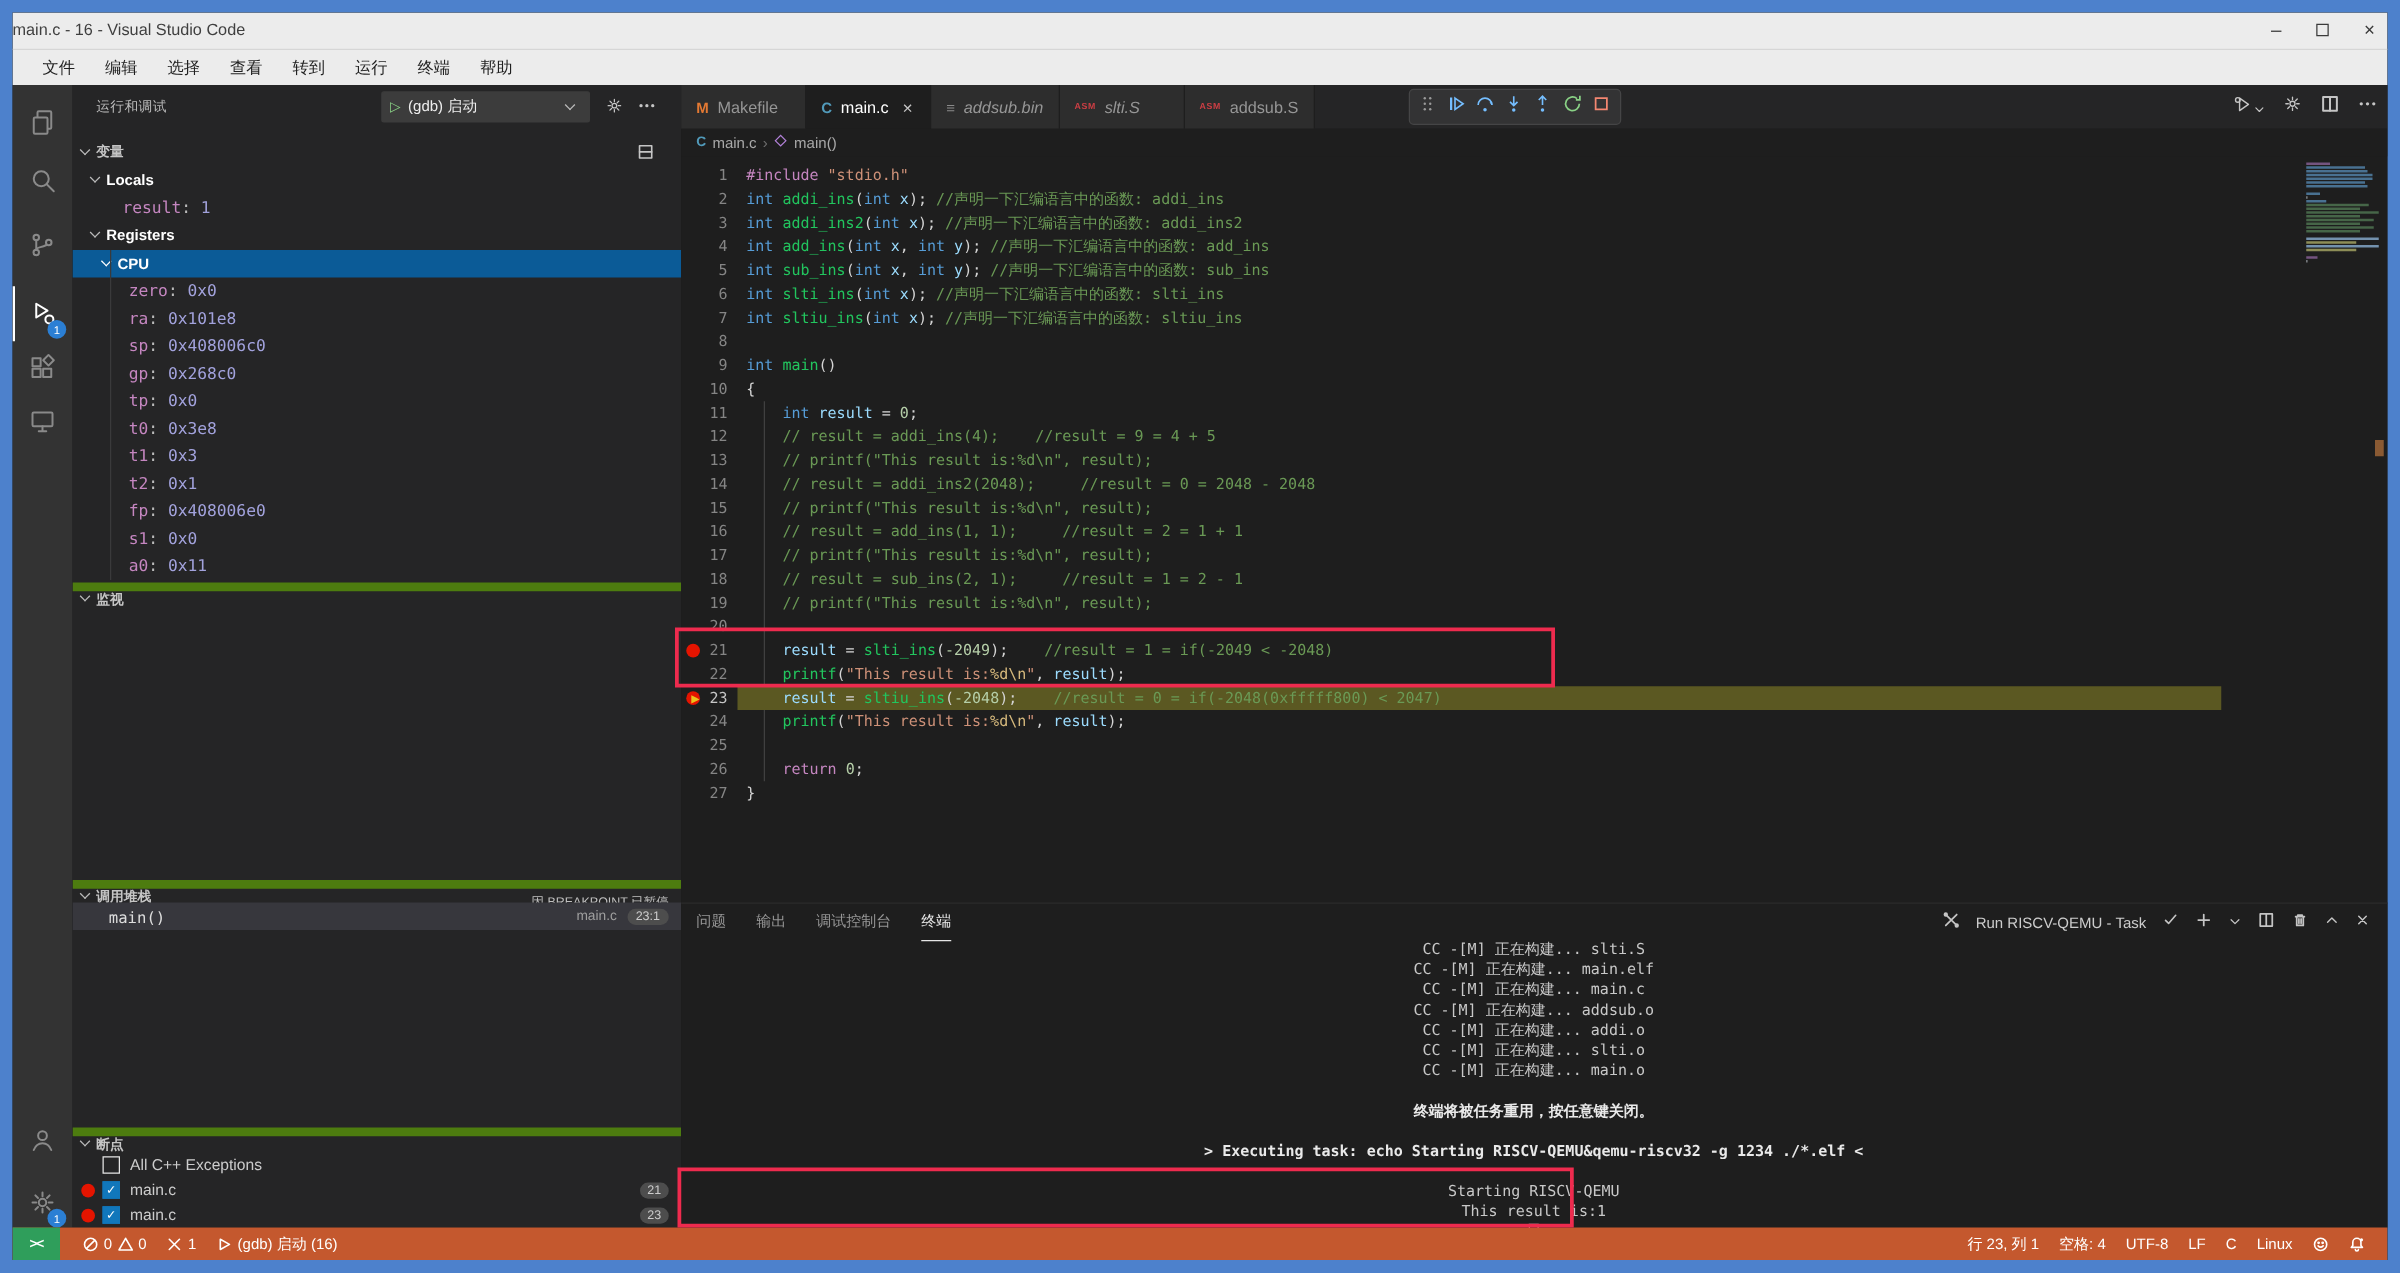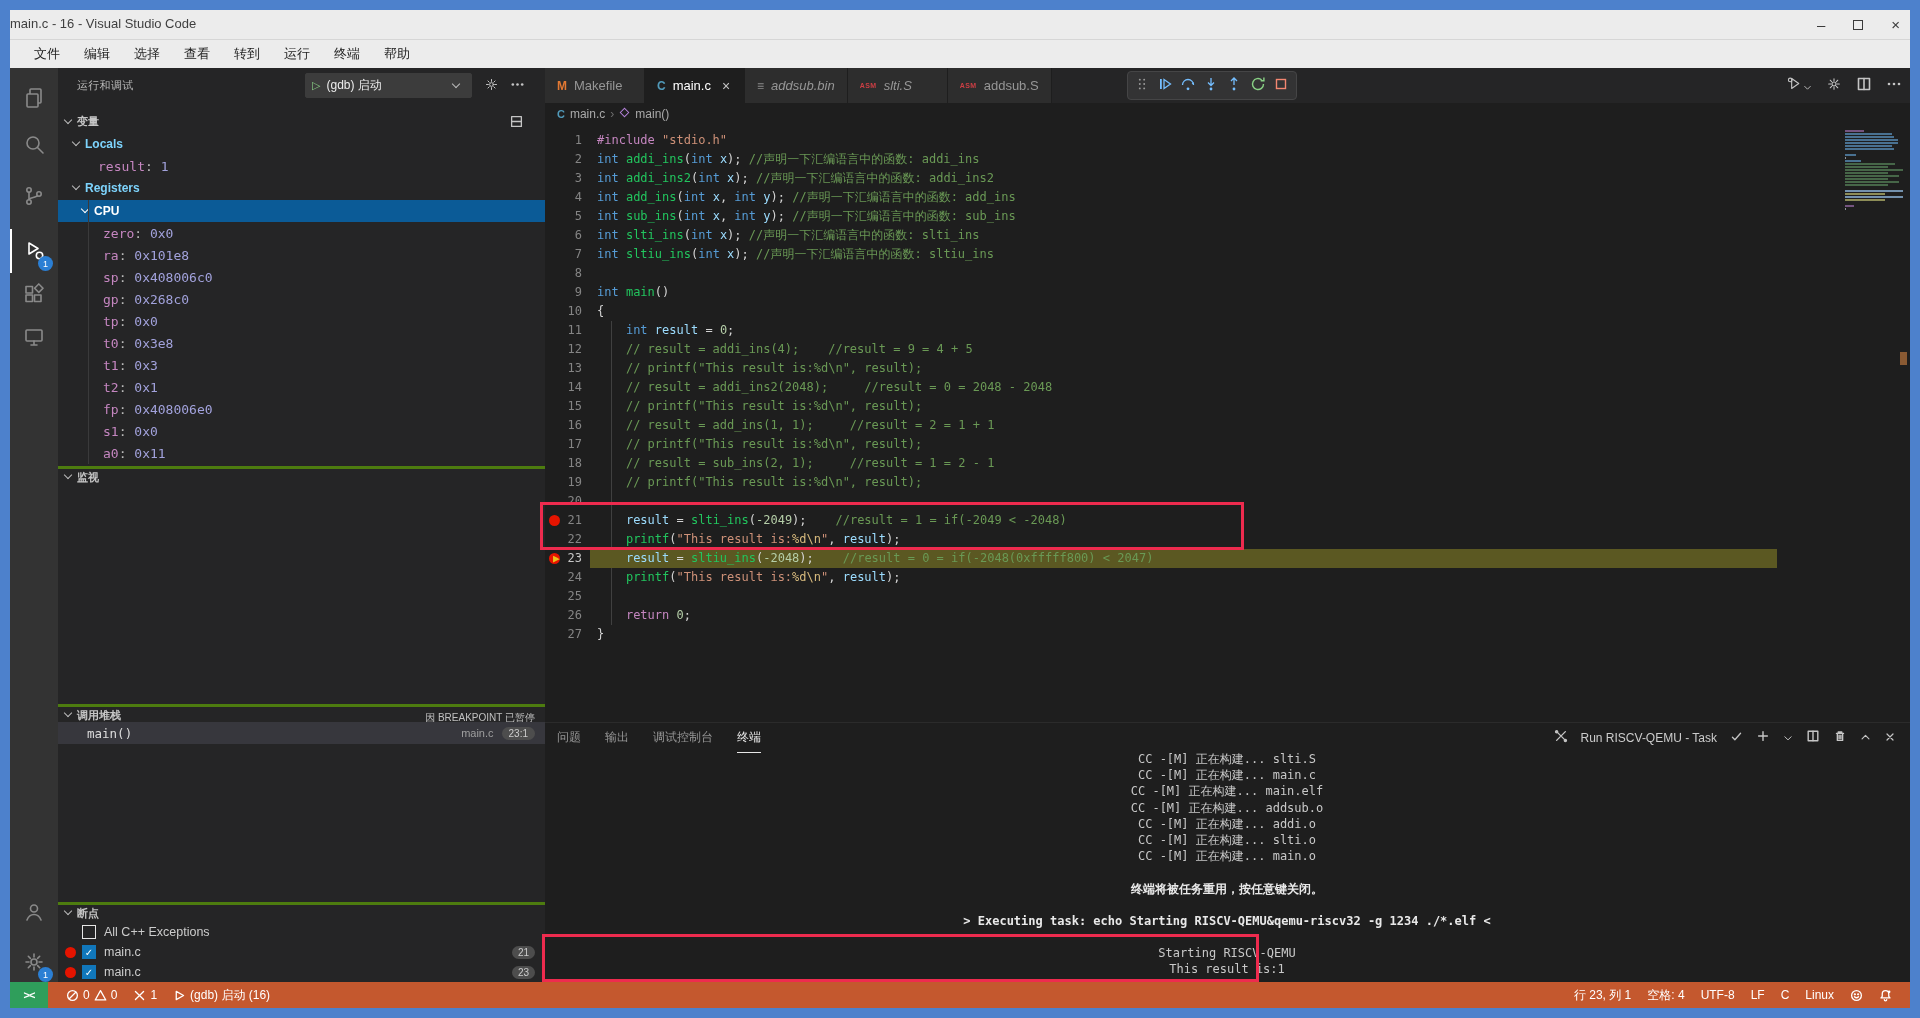--- a/index.html
+++ b/index.html
@@ -32,22 +32,22 @@
   .sb-toolbar { position:absolute; left:0; top:0; width:100%; height:35px; }
   .sb-title { position:absolute; left:19px; top:10px; font-size:11px; color:#bbbbbb; letter-spacing:.3px; }
   .launch-select { position:absolute; left:247px; top:5px; width:167px; height:25px; background:#3c3c3c;
     border:1px solid #3c3c3c; border-radius:2px; display:flex; align-items:center; padding:0 6px; gap:6px; }
   .play-glyph { color:#89d185; font-size:11px; }
   .launch-label { color:#ededed; font-size:12px; flex:1; white-space:nowrap; overflow:hidden; }
   .sb-action { position:absolute; top:9px; color:#c5c5c5; }
   .chev { display:inline-block; width:6px; height:6px; border-left:1px solid #bbb; border-bottom:1px solid #bbb;
     transform:rotate(-45deg); margin-right:6px; position:relative; top:-2px; }
   .section-header { position:absolute; left:0; width:100%; height:19px; padding-left:7px; display:flex;
-    align-items:center; font-size:11px; font-weight:bold; color:#c5c5c5; border-top:3px solid #4d7c0f; }
-  .sub-header { position:absolute; left:15px; font-size:12px; font-weight:bold; color:#7dd3fc; height:19px; display:flex; align-items:center; }
+    align-items:center; font-size:11px; font-weight:bold; color:#c5c5c5; border-top:7px solid #4d7c0f; }
+  .sub-header { position:absolute; left:15px; font-size:12px; font-weight:bold; color:#ffffff; height:19px; display:flex; align-items:center; }
   .var-row { position:absolute; left:0; width:100%; height:20px; display:flex; align-items:center;
     font-family:"DejaVu Sans Mono", monospace; font-size:13px; }
   .var-name { color:#c586c0; } .var-colon { color:#bbbbbb; } .var-val { color:#a2a2dc; }
   .cpu-row { position:absolute; left:0; top:132px; width:100%; height:22px; background:#0b5b97;
     display:flex; align-items:center; padding-left:24px; color:#ffffff; font-size:12px; font-weight:bold; }
   .cpu-row .chev { border-color:#fff; }
   #register-list { position:absolute; left:0; top:154px; width:100%; }
   .reg-row { height:22px; display:flex; align-items:center; padding-left:45px;
     font-family:"DejaVu Sans Mono", monospace; font-size:13px; }
   .reg-name { color:#c586c0; } .reg-colon { color:#bbbbbb; white-space:pre; } .reg-val { color:#a2a2dc; }
@@ -555,22 +555,22 @@
             </svg></span>
         <span><svg class="ic" width="11" height="11" viewBox="0 0 16 16">
               <path d="M3 10l5-5 5 5"></path>
             </svg></span>
         <span><svg class="ic" width="12" height="12" viewBox="0 0 16 16">
               <path d="M4 4l8 8M12 4l-8 8"></path>
             </svg></span>
       </div>
       <div id="terminal-lines">
           <div class="t-line">CC -[M] 正在构建... slti.S</div>
+          <div class="t-line">CC -[M] 正在构建... main.elf</div>
           <div class="t-line">CC -[M] 正在构建... main.c</div>
-          <div class="t-line">CC -[M] 正在构建... main.elf</div>
           <div class="t-line">CC -[M] 正在构建... addsub.o</div>
           <div class="t-line">CC -[M] 正在构建... addi.o</div>
           <div class="t-line">CC -[M] 正在构建... slti.o</div>
           <div class="t-line">CC -[M] 正在构建... main.o</div>
           <div class="t-line">&nbsp;</div>
           <div class="t-line strong">终端将被任务重用，按任意键关闭。</div>
           <div class="t-line">&nbsp;</div>
           <div class="t-line strong">&gt; Executing task: echo Starting RISCV-QEMU&amp;qemu-riscv32 -g 1234 ./*.elf &lt;</div>
           <div class="t-line">&nbsp;</div>
           <div class="t-line">Starting RISCV-QEMU</div>

